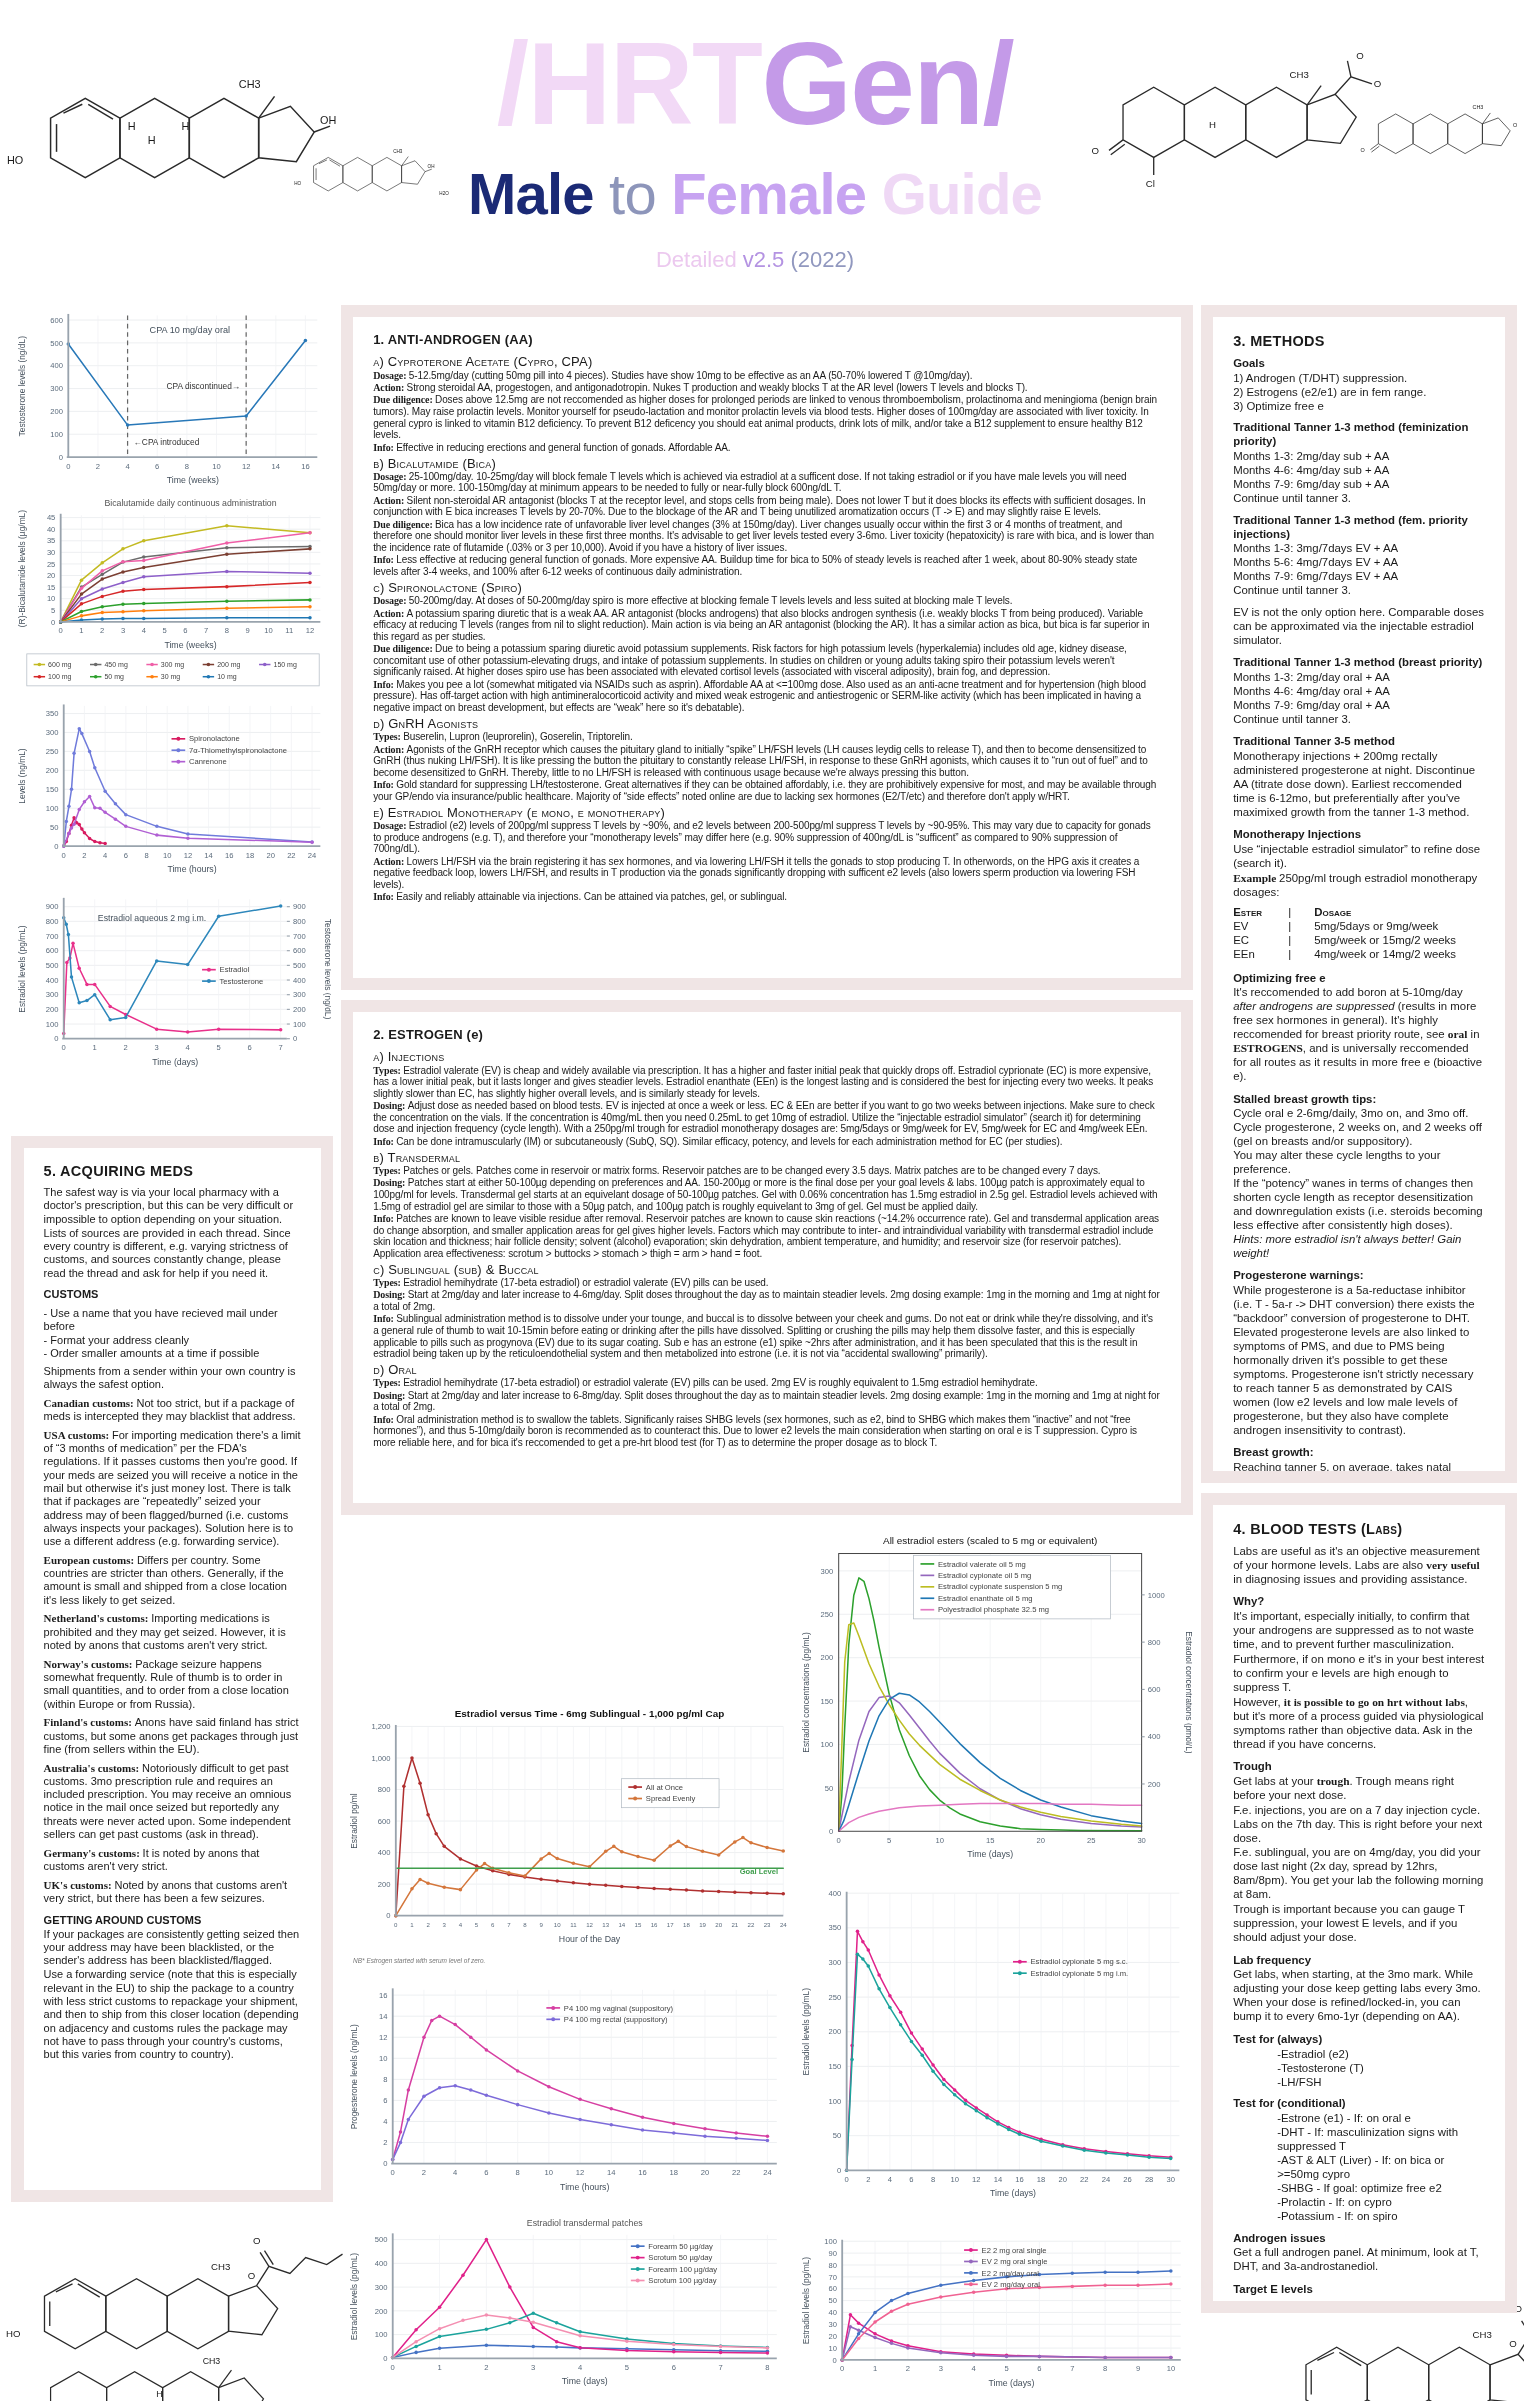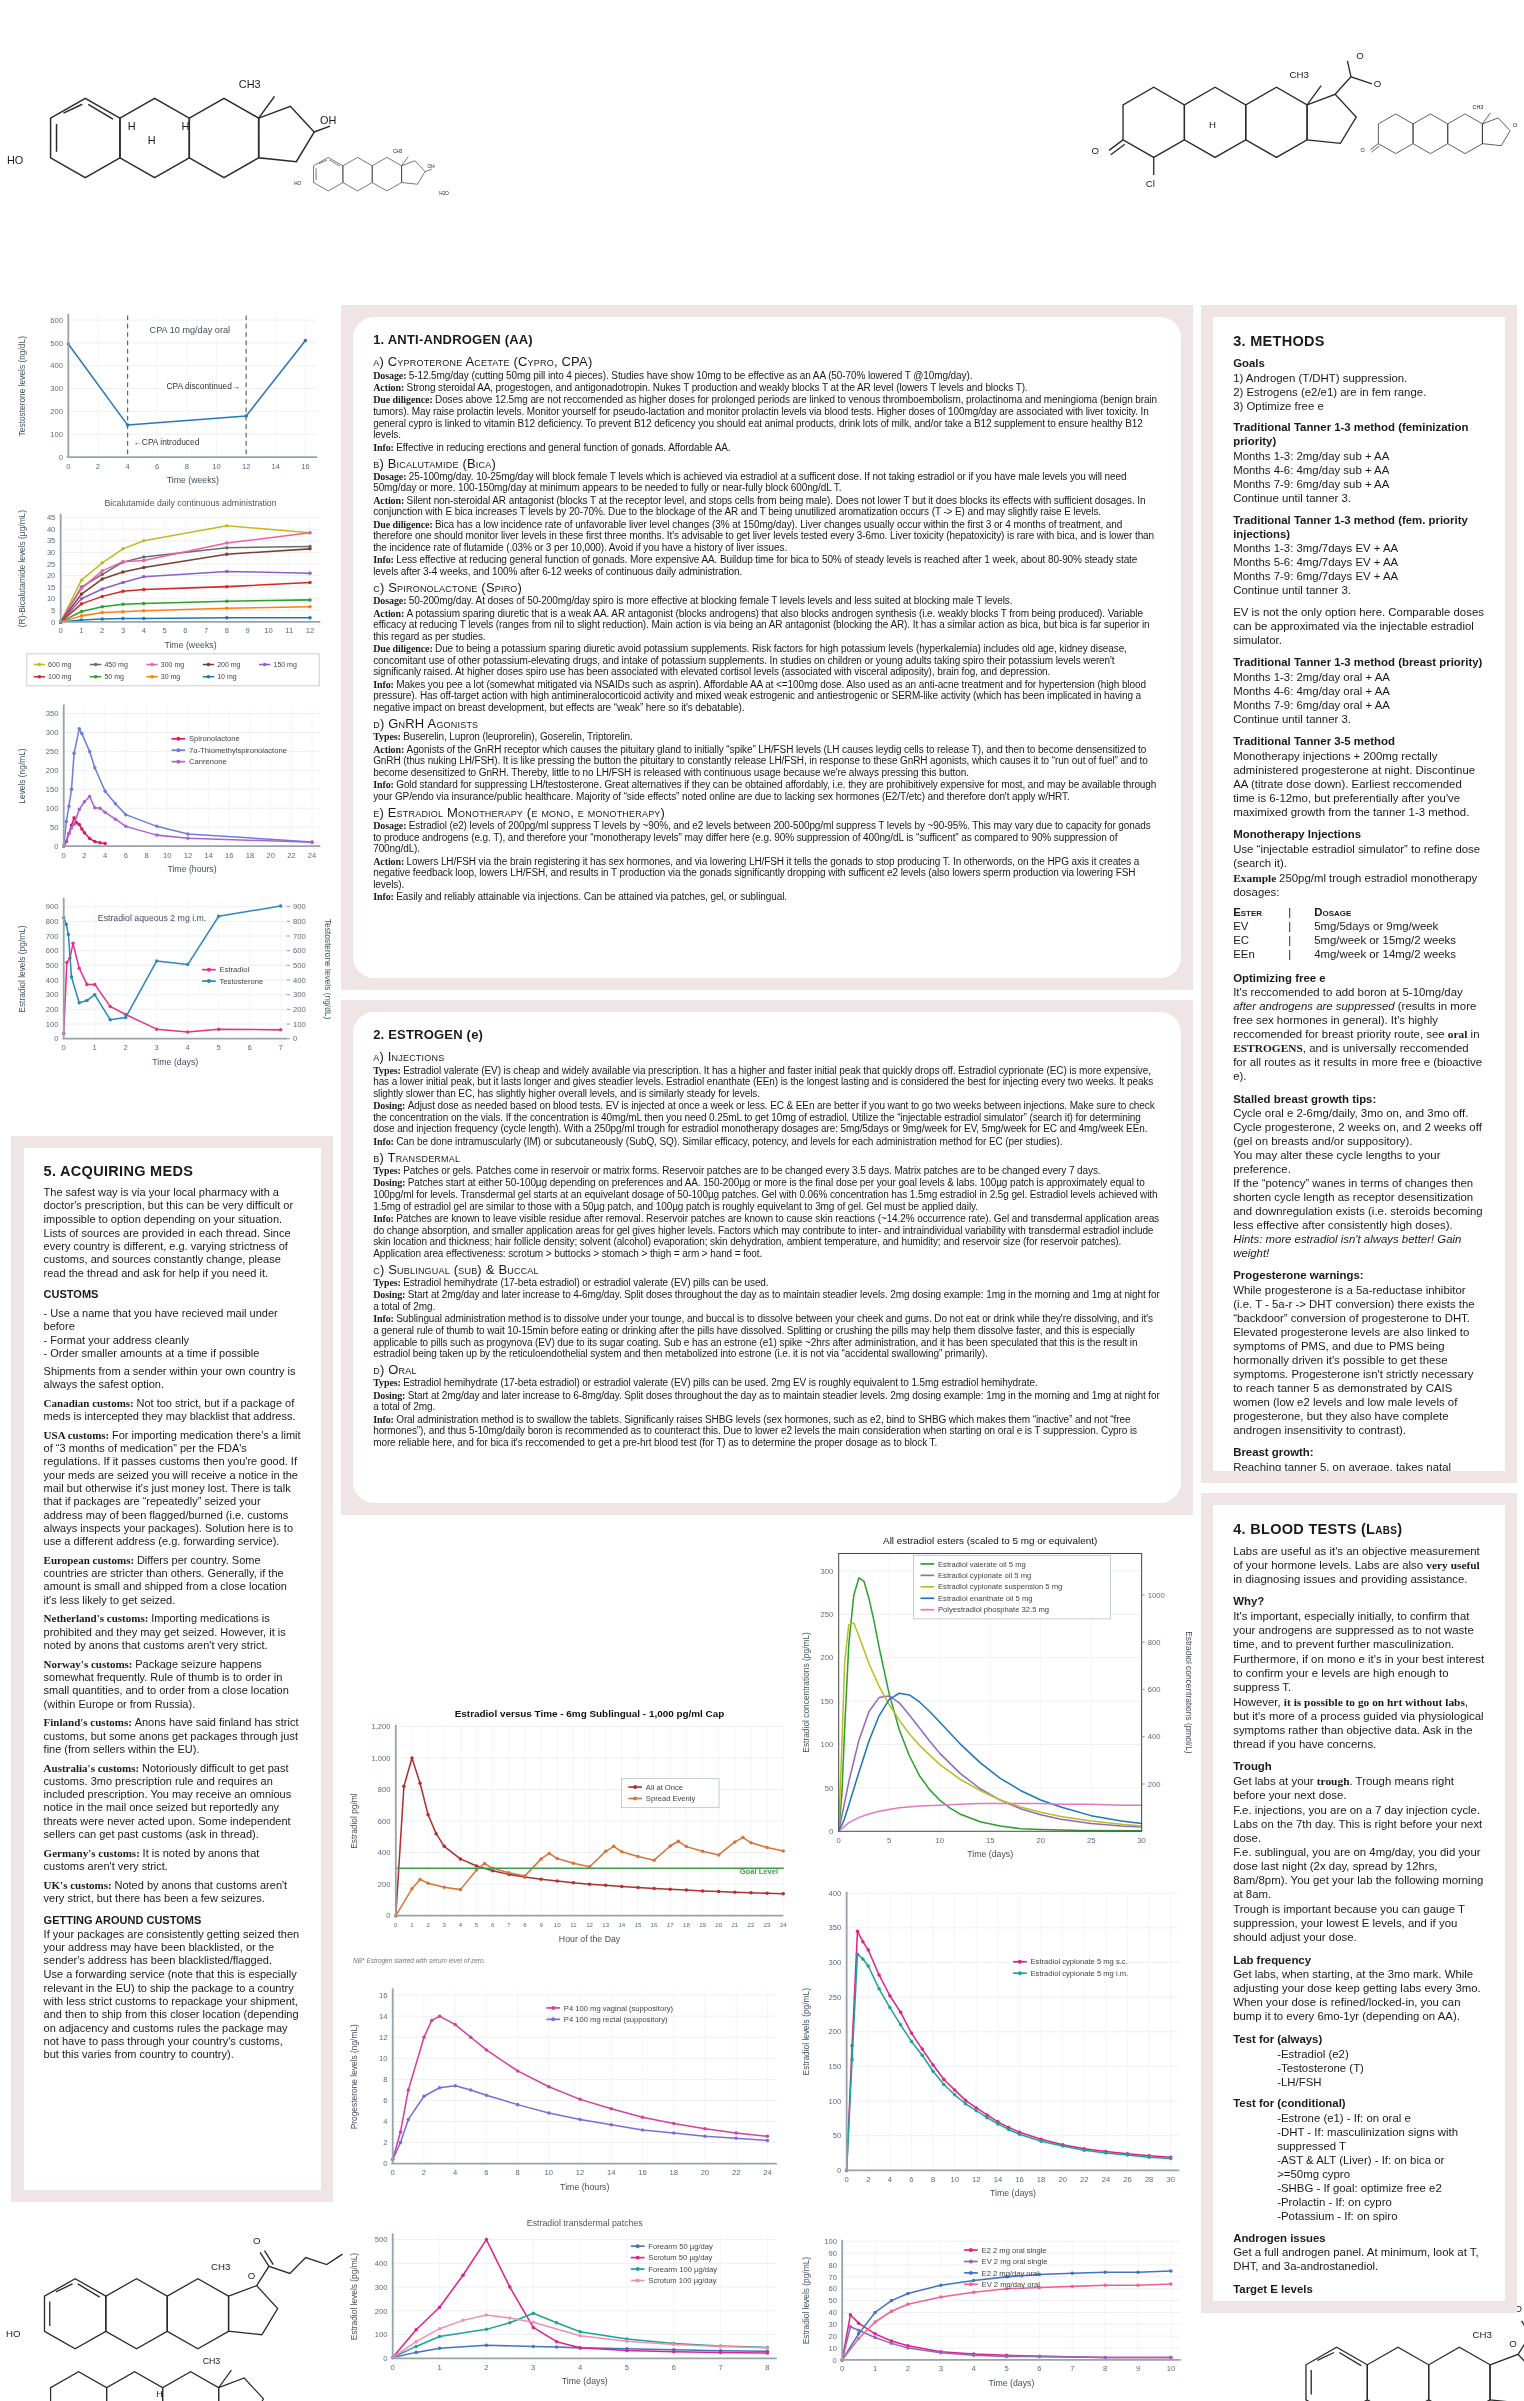--- a/index.html
+++ b/index.html
@@ -16,21 +16,21 @@
   .sub .w3{color:#c7a3f1;}
   .sub .w4{color:#efd8f5;}
   .ver{font-size:22px;margin-top:20px;}
   .ver .v1{color:#ecc9ef;}
   .ver .v2{color:#b493e2;}
   .ver .v3{color:#9198bf;}
   
   .panel{position:absolute;background:#f0e5e5;}
   .panel-inner{position:absolute;left:12.2px;right:12.2px;top:12.2px;bottom:12.2px;background:#fff;
                padding:17px 20px;overflow:hidden;}
-  .mid .panel-inner{font-size:10px;line-height:11.6px;letter-spacing:-0.1px;border-radius:21px;}
+  .mid .panel-inner{font-size:10px;line-height:11.6px;letter-spacing:-0.1px;}
   .side .panel-inner{font-size:11.4px;line-height:14px;}
   .acq .panel-inner{font-size:11px;line-height:13.3px;}
   .h1{font-weight:bold;}
   .mid .h1{font-size:13px;margin:0 0 10.7px 0;letter-spacing:0.2px;}
   .side .h1,.acq .h1{font-size:14.5px;margin:0 0 7.6px 0;letter-spacing:0.3px;font-variant:small-caps;}
   .h2{font-weight:normal;font-size:13px;margin:4.6px 0 1.5px 0;font-variant:small-caps;letter-spacing:0.2px;}
   .h3{font-weight:bold;margin:0 0 0.8px 0;}
   p.para{margin:0 0 0.8px 0;}
   p.li{margin:0;}
   .ind{padding-left:44px;}
@@ -154,20 +154,34 @@
         <path d="M58,36 L83,51" fill="none" stroke="#2a2a2a" stroke-width="1.5"></path>
         <path d="M262,38 L276,16 L300,24 L318,6 L342,14 L360,2" fill="none" stroke="#2a2a2a" stroke-width="1.5"></path>
         <path d="M276,16 L266,0" fill="none" stroke="#2a2a2a" stroke-width="1.5"></path>
         <path d="M281,14 L271,-2" fill="none" stroke="#2a2a2a" stroke-width="1.5"></path>
         <text x="252" y="30" font-size="11" fill="#1a1a1a" text-anchor="start" font-family="&quot;Liberation Sans&quot;, sans-serif">O</text>
         <text x="258" y="-10" font-size="11" fill="#1a1a1a" text-anchor="start" font-family="&quot;Liberation Sans&quot;, sans-serif">O</text>
         <text x="210" y="20" font-size="11" fill="#1a1a1a" text-anchor="start" font-family="&quot;Liberation Sans&quot;, sans-serif">CH3</text>
       </g>
     </svg>
 
+  <header>
+    <div class="brand"><span class="b1">/HRT</span><span class="b2">Gen/</span></div>
+    <div class="sub">
+      <span class="w1">Male</span>
+      <span class="w2">to</span>
+      <span class="w3">Female</span>
+      <span class="w4">Guide</span>
+    </div>
+    <div class="ver">
+      <span class="v1">Detailed</span>
+      <span class="v2">v2.5</span>
+      <span class="v3">(2022)</span>
+    </div>
+  </header>
 
   <div class="chart" id="chart-cpa" style="left: 15.2px; top: 306px; width: 316px; height: 191px;"><svg viewBox="0 0 415 250" width="100%" height="100%">
         <line x1="70" x2="397" y1="168" y2="168" stroke="#e7eaed" stroke-width="1"></line>
         <line x1="70" x2="397" y1="138" y2="138" stroke="#e7eaed" stroke-width="1"></line>
         <line x1="70" x2="397" y1="108" y2="108" stroke="#e7eaed" stroke-width="1"></line>
         <line x1="70" x2="397" y1="78" y2="78" stroke="#e7eaed" stroke-width="1"></line>
         <line x1="70" x2="397" y1="48" y2="48" stroke="#e7eaed" stroke-width="1"></line>
         <line x1="70" x2="397" y1="18" y2="18" stroke="#e7eaed" stroke-width="1"></line>
         <line x1="108.92857142857142" x2="108.92857142857142" y1="12" y2="198" stroke="#f0f2f4" stroke-width="1"></line>
         <line x1="147.85714285714283" x2="147.85714285714283" y1="12" y2="198" stroke="#f0f2f4" stroke-width="1"></line>

